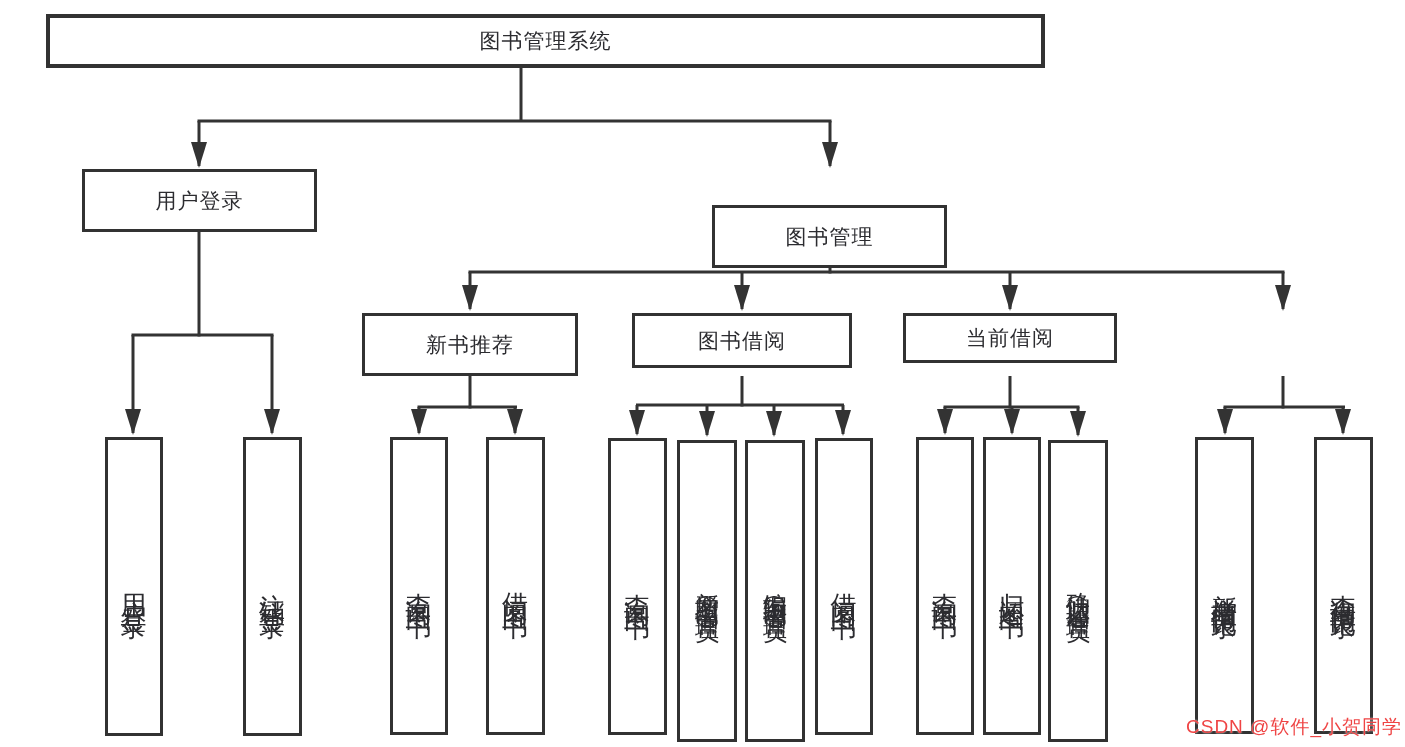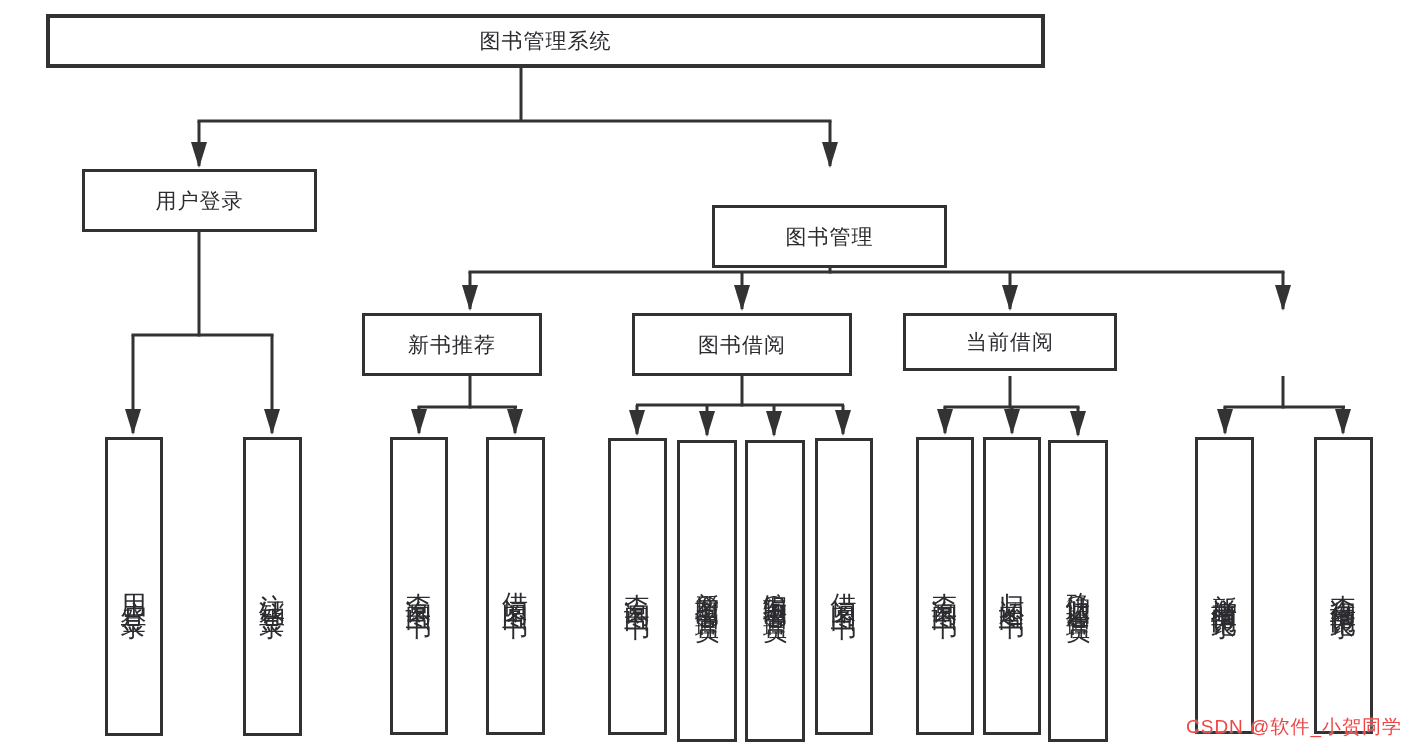--- a/index.html
+++ b/index.html
@@ -92,23 +92,23 @@
       <line x1="1225" y1="407" x2="1225" y2="433" marker-end="url(#arrow)"></line>
       <line x1="1343" y1="407" x2="1343" y2="433" marker-end="url(#arrow)"></line>
     </g>
   </svg>
 
   <div class="node root" style="left:20px;top:14px;width:999px;height:54px;margin-left:26px;">图书管理系统</div>
 
   <div class="node" style="left:82px;top:169px;width:235px;height:63px;">用户登录</div>
   <div class="node" style="left:712px;top:185px;width:235px;height:63px;margin-top:20px;">图书管理</div>
 
-  <div class="node" style="left:362px;top:313px;width:180px;height:63px;">新书推荐</div>
-  <div class="node" style="left:632px;top:313px;width:220px;height:63px;">图书借阅</div>
-  <div class="node" style="left:903px;top:313px;width:214px;height:58px;">当前借阅</div>
+  <div class="node" style="left:362px;top:313px;width:216px;height:63px;">新书推荐</div>
+  <div class="node" style="left:632px;top:313px;width:220px;height:55px;">图书借阅</div>
+  <div class="node" style="left:903px;top:313px;width:214px;height:50px;">当前借阅</div>
 
   <div class="node v v4" style="left:105px;top:437px;width:58px;height:299px;">用户登录</div>
   <div class="node v v4" style="left:243px;top:437px;width:59px;height:299px;">注销登录</div>
 
   <div class="node v v4" style="left:390px;top:437px;width:58px;height:298px;">查询图书</div>
   <div class="node v v4" style="left:486px;top:437px;width:59px;height:298px;">借阅图书</div>
 
   <div class="node v v4" style="left:608px;top:438px;width:59px;height:297px;">查询图书</div>
   <div class="node v v9" style="left:677px;top:440px;width:60px;height:302px;">新增图书（管理员）</div>
   <div class="node v v9" style="left:745px;top:440px;width:60px;height:302px;">编辑图书（管理员）</div>

